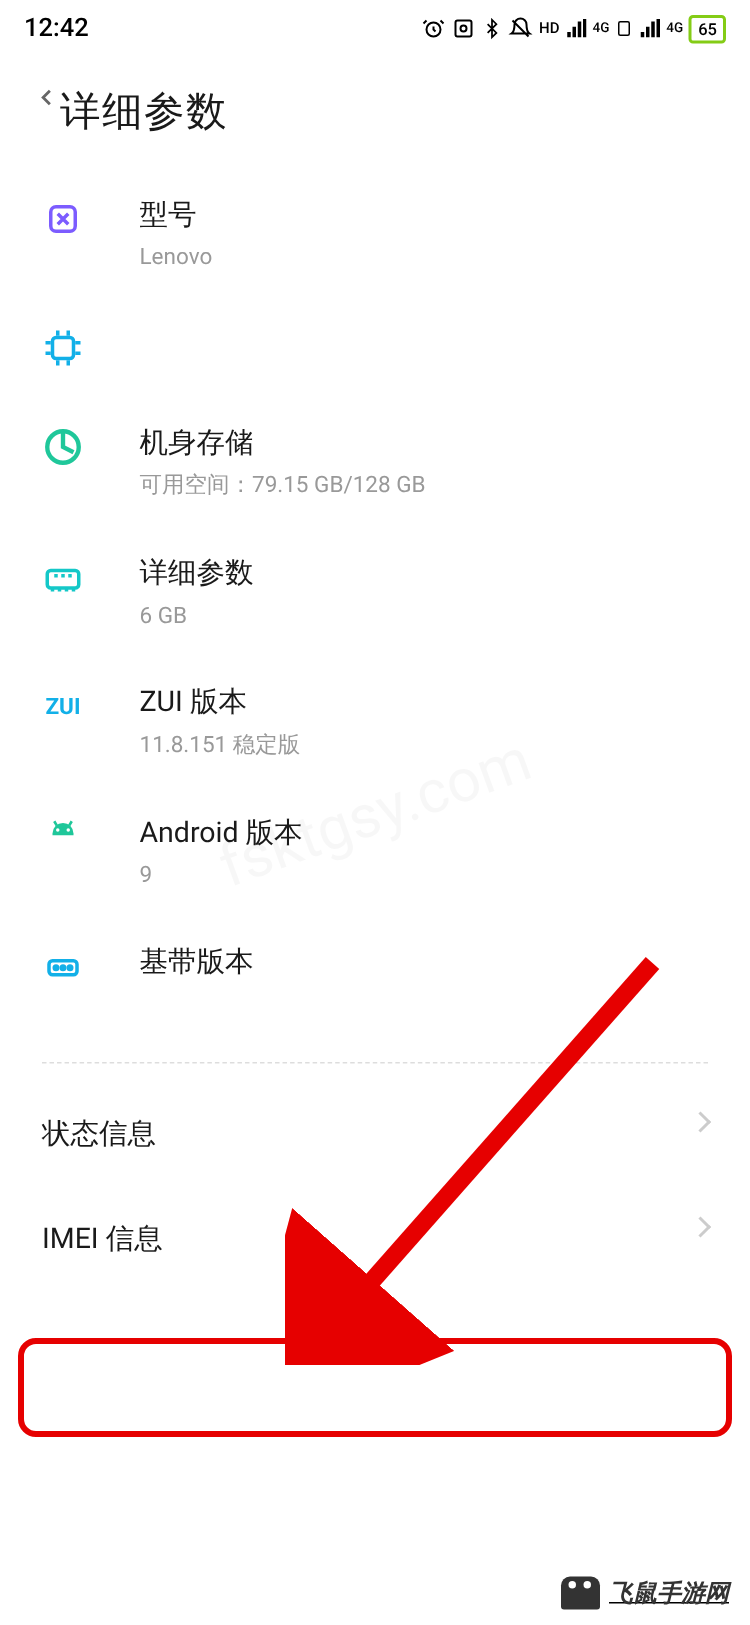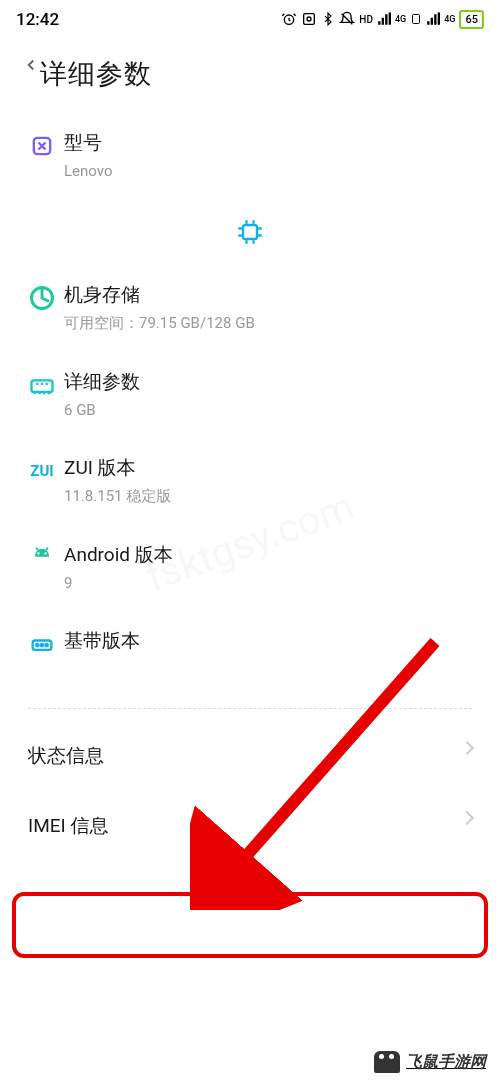--- a/index.html
+++ b/index.html
@@ -60,22 +60,21 @@
       color: #1a1a1a;
       letter-spacing: 1px;
     }
     .content {
       padding: 0 0 0 0;
     }
     .item {
       display: flex;
       align-items: flex-start;
       padding: 18px 28px;
-      gap: 8px;
-      justify-content: center;
+      gap: 37px;
     }
     .item-icon {
       width: 28px;
       height: 28px;
       flex-shrink: 0;
       margin-top: 2px;
       display: flex;
       align-items: center;
       justify-content: center;
     }

